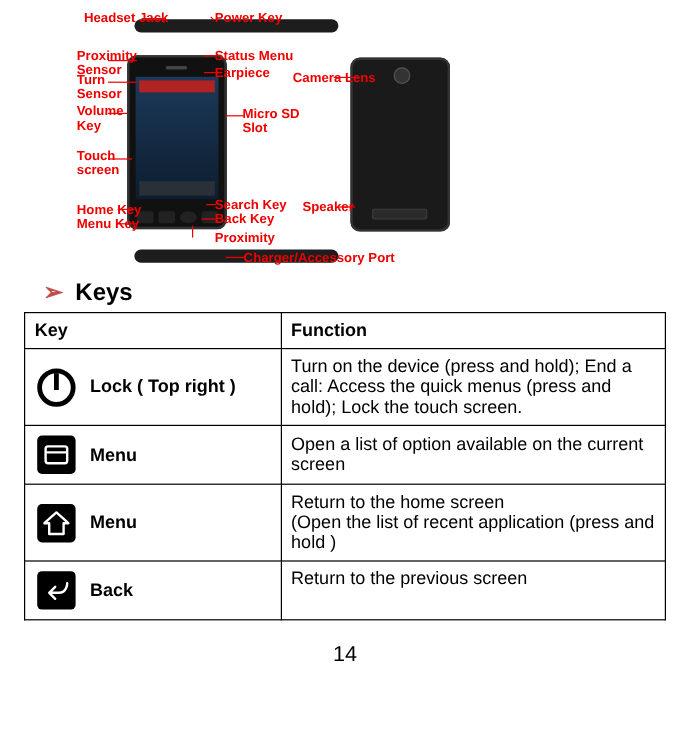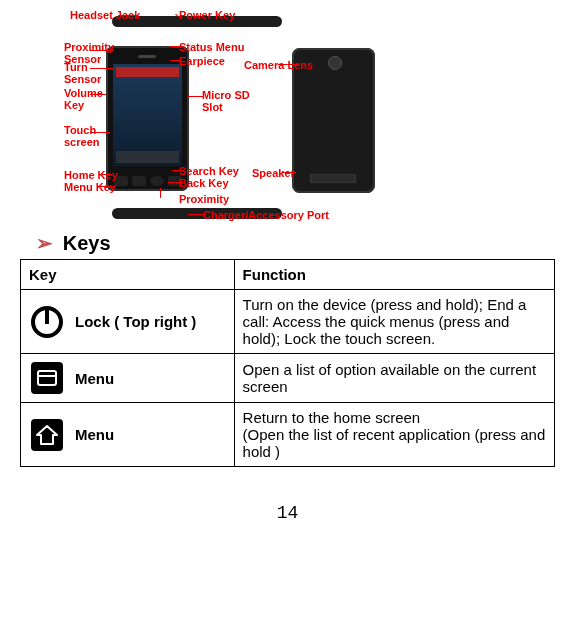--- a/index.html
+++ b/index.html
@@ -79,21 +79,21 @@
     text-align: left;
     font-size: 15px;
   }
   table.keys th { font-weight: bold; }
   table.keys col.c1 { width: 40%; }
   .just { text-align: justify; }
   .keycell { display:flex; align-items:center; gap:10px; }
   .keycell .txt { font-weight:bold; }
   .ic { width:36px; height:36px; display:inline-flex; align-items:center; justify-content:center; color:#000; }
   .ic svg { width:36px; height:36px; }
-  .pagenum { text-align:center; font-size:18px; font-family:Liberation Mono, monospace; margin-top:36px; }
+  .pagenum { text-align:center; font-size:18px; font-family:Liberation Sans, sans-serif; margin-top:18px; }
 </style>
 </head>
 <body>
 
 <div class="diagram-area">
   <div class="bar-top"></div>
   <div class="phone-front">
     <div class="earpiece"></div>
     <div class="screen"></div>
     <div class="hk hk1"></div>
@@ -204,16 +204,30 @@
                 <rect x="2" y="2" width="32" height="32" rx="4" fill="#000"></rect>
                 <path d="M18 9 L28 18 L24 18 L24 27 L12 27 L12 18 L8 18 Z" fill="none" stroke="#fff" stroke-width="2" stroke-linejoin="round"></path>
               </svg>
         </span>
         <span class="txt">Menu</span>
       </div>
     </td>
     <td style="white-space:pre-line">Return to the home screen
 (Open the list of recent application (press and hold )</td>
   </tr>
+  <tr>
+    <td>
+      <div class="keycell">
+        <span class="ic">
+          <svg viewBox="0 0 36 36">
+                <rect x="2" y="2" width="32" height="32" rx="4" fill="#000"></rect>
+                <path d="M27 12 C27 12 27 20 20 20 L12 20 M12 20 L17 15 M12 20 L17 25" fill="none" stroke="#fff" stroke-width="2" stroke-linecap="round" stroke-linejoin="round"></path>
+              </svg>
+        </span>
+        <span class="txt">Back</span>
+      </div>
+    </td>
+    <td style="vertical-align:top">Return to the previous screen</td>
+  </tr>
 </tbody>
   </table>
 
 <div class="pagenum">14</div>
 
 </body></html>

